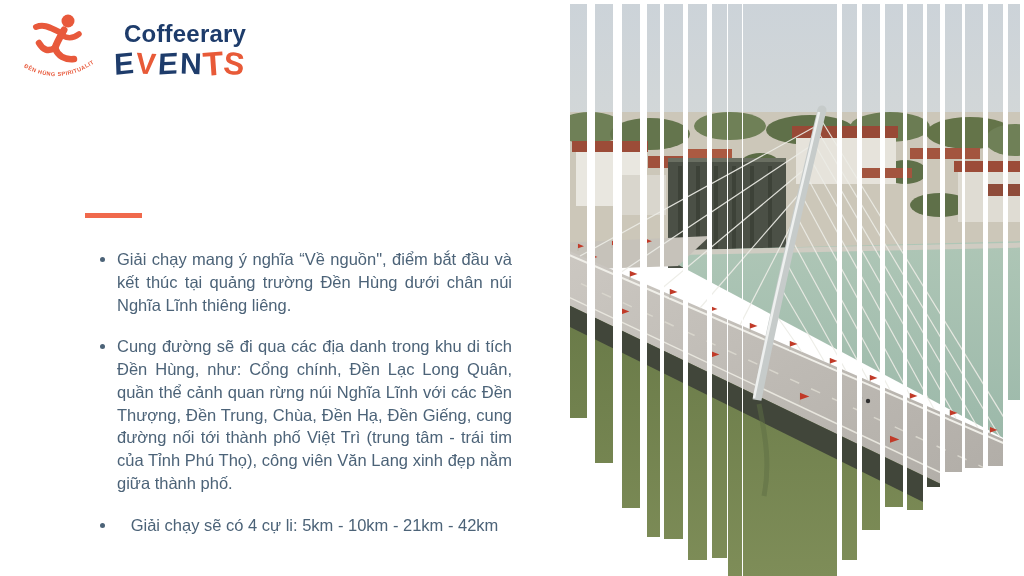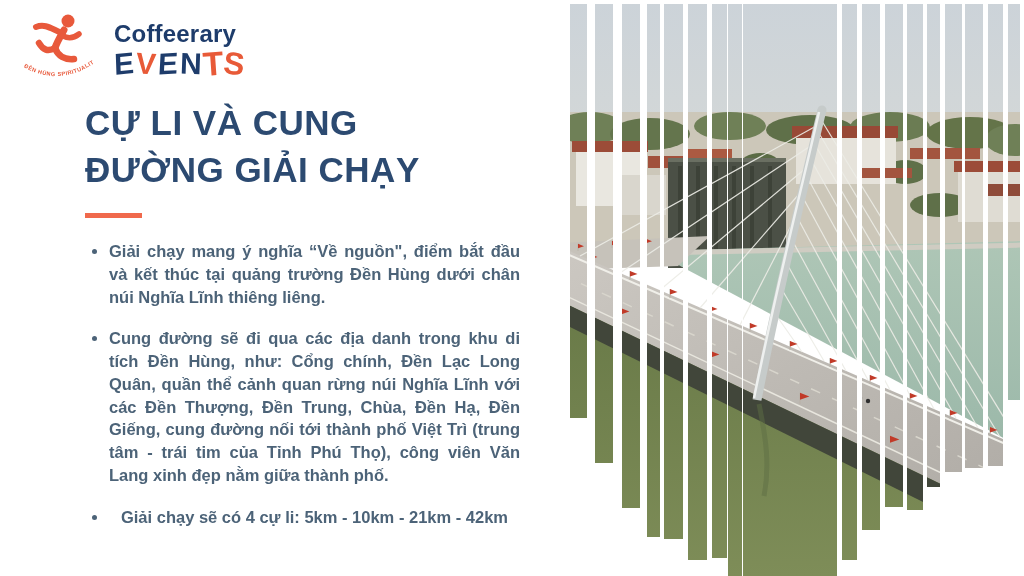--- a/index.html
+++ b/index.html
@@ -5,21 +5,21 @@
   html,body{margin:0;padding:0;}
   body{
     width:1024px;height:576px;overflow:hidden;background:#ffffff;
     font-family:"Liberation Sans","DejaVu Sans",sans-serif;position:relative;
   }
   .slide{position:absolute;inset:0;background:#ffffff;}
 
   
   .logo{position:absolute;left:16px;top:4px;display:flex;gap:12px;align-items:flex-start;}
   .runner{width:86px;height:92px;}
-  .brand{display:flex;flex-direction:column;margin-top:18px;}
+  .brand{display:flex;flex-direction:column;margin-top:18px;text-align:right;}
   .brand-name{font-size:24px;font-weight:bold;color:#1e3c6b;letter-spacing:.2px;line-height:1;}
   .events{display:flex;margin-top:3px;font-weight:bold;font-size:30px;line-height:1;letter-spacing:0;}
   .events span{display:inline-block;margin-right:2px;}
   .ev-nv{color:#1e3c6b;}
   .ev-or{color:#e85a38;}
   .events span:nth-child(1){transform:rotate(-6deg) skewX(-4deg);}
   .events span:nth-child(2){transform:rotate(4deg);}
   .events span:nth-child(3){transform:rotate(-3deg) skewX(-6deg);}
   .events span:nth-child(4){transform:rotate(2deg);}
   .events span:nth-child(5){transform:rotate(-4deg) scale(1.12);}
@@ -27,21 +27,21 @@
 
   
   .title{
     position:absolute;left:85px;top:100px;width:430px;
     font-size:35px;font-weight:bold;color:#2c4a71;line-height:1.34;letter-spacing:.5px;
   }
   .divider{position:absolute;left:85px;top:213px;width:57px;height:5px;background:#f0694c;}
 
   
   .bullets{position:absolute;left:86px;top:236px;width:438px;}
-  .bullets ul{margin:4px;padding-left:19px;list-style:disc;font-weight:bold;}
+  .bullets ul{margin:12px;padding-left:19px;list-style:disc;}
   .bullets li{
     font-size:16.5px;line-height:1.38;color:#4c6378;text-align:justify;
     margin-bottom:19px;
   }
   .bullets li::marker{color:#4c6378;}
   .bullets li:last-child{margin-bottom:0;text-align:center;}
 
   
   .photo{position:absolute;left:560px;top:0;width:464px;height:576px;}
 </style>
@@ -73,24 +73,20 @@
         <span class="ev-nv">E</span>
         <span class="ev-or">V</span>
         <span class="ev-nv">E</span>
         <span class="ev-nv">N</span>
         <span class="ev-or">T</span>
         <span class="ev-or">S</span>
       </div>
     </div>
   </div>
 
-  <div class="title">
-    <div>CỰ LI VÀ CUNG</div>
-    <div>ĐƯỜNG GIẢI CHẠY</div>
-  </div>
   <div class="divider"></div>
 
   <div class="bullets">
     <ul>
       <li>Giải chạy mang ý nghĩa “Về nguồn", điểm bắt đầu và kết thúc tại quảng trường Đền Hùng dưới chân núi Nghĩa Lĩnh thiêng liêng.</li>
       <li>Cung đường sẽ đi qua các địa danh trong khu di tích Đền Hùng, như: Cổng chính, Đền Lạc Long Quân, quần thể cảnh quan rừng núi Nghĩa Lĩnh với các Đền Thượng, Đền Trung, Chùa, Đền Hạ, Đền Giếng, cung đường nối tới thành phố Việt Trì (trung tâm - trái tim của Tỉnh Phú Thọ), công viên Văn Lang xinh đẹp nằm giữa thành phố.</li>
       <li>Giải chạy sẽ có 4 cự li: 5km - 10km - 21km - 42km</li>
     </ul>
   </div>
 

